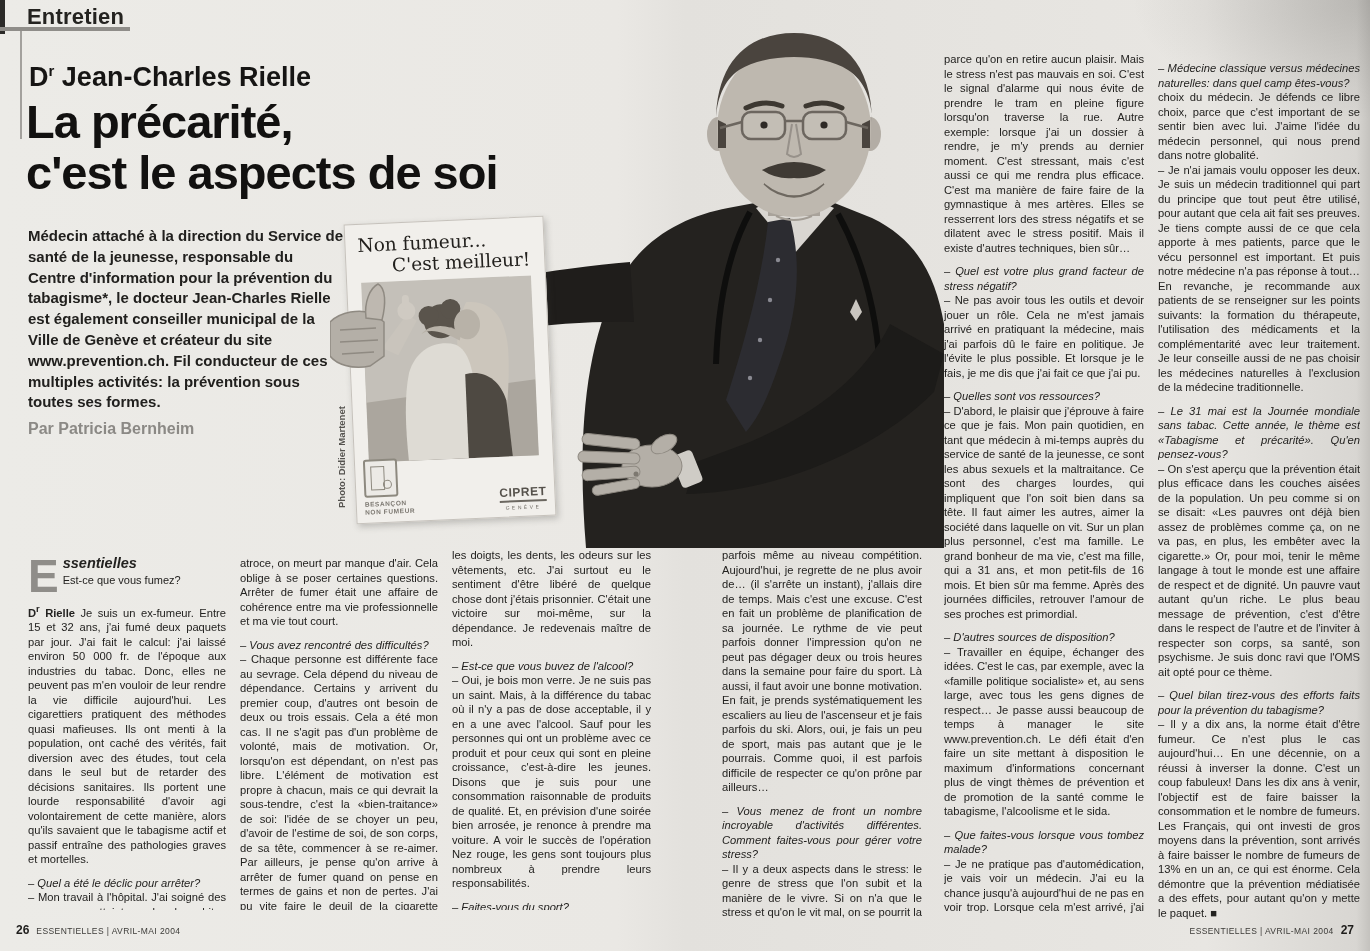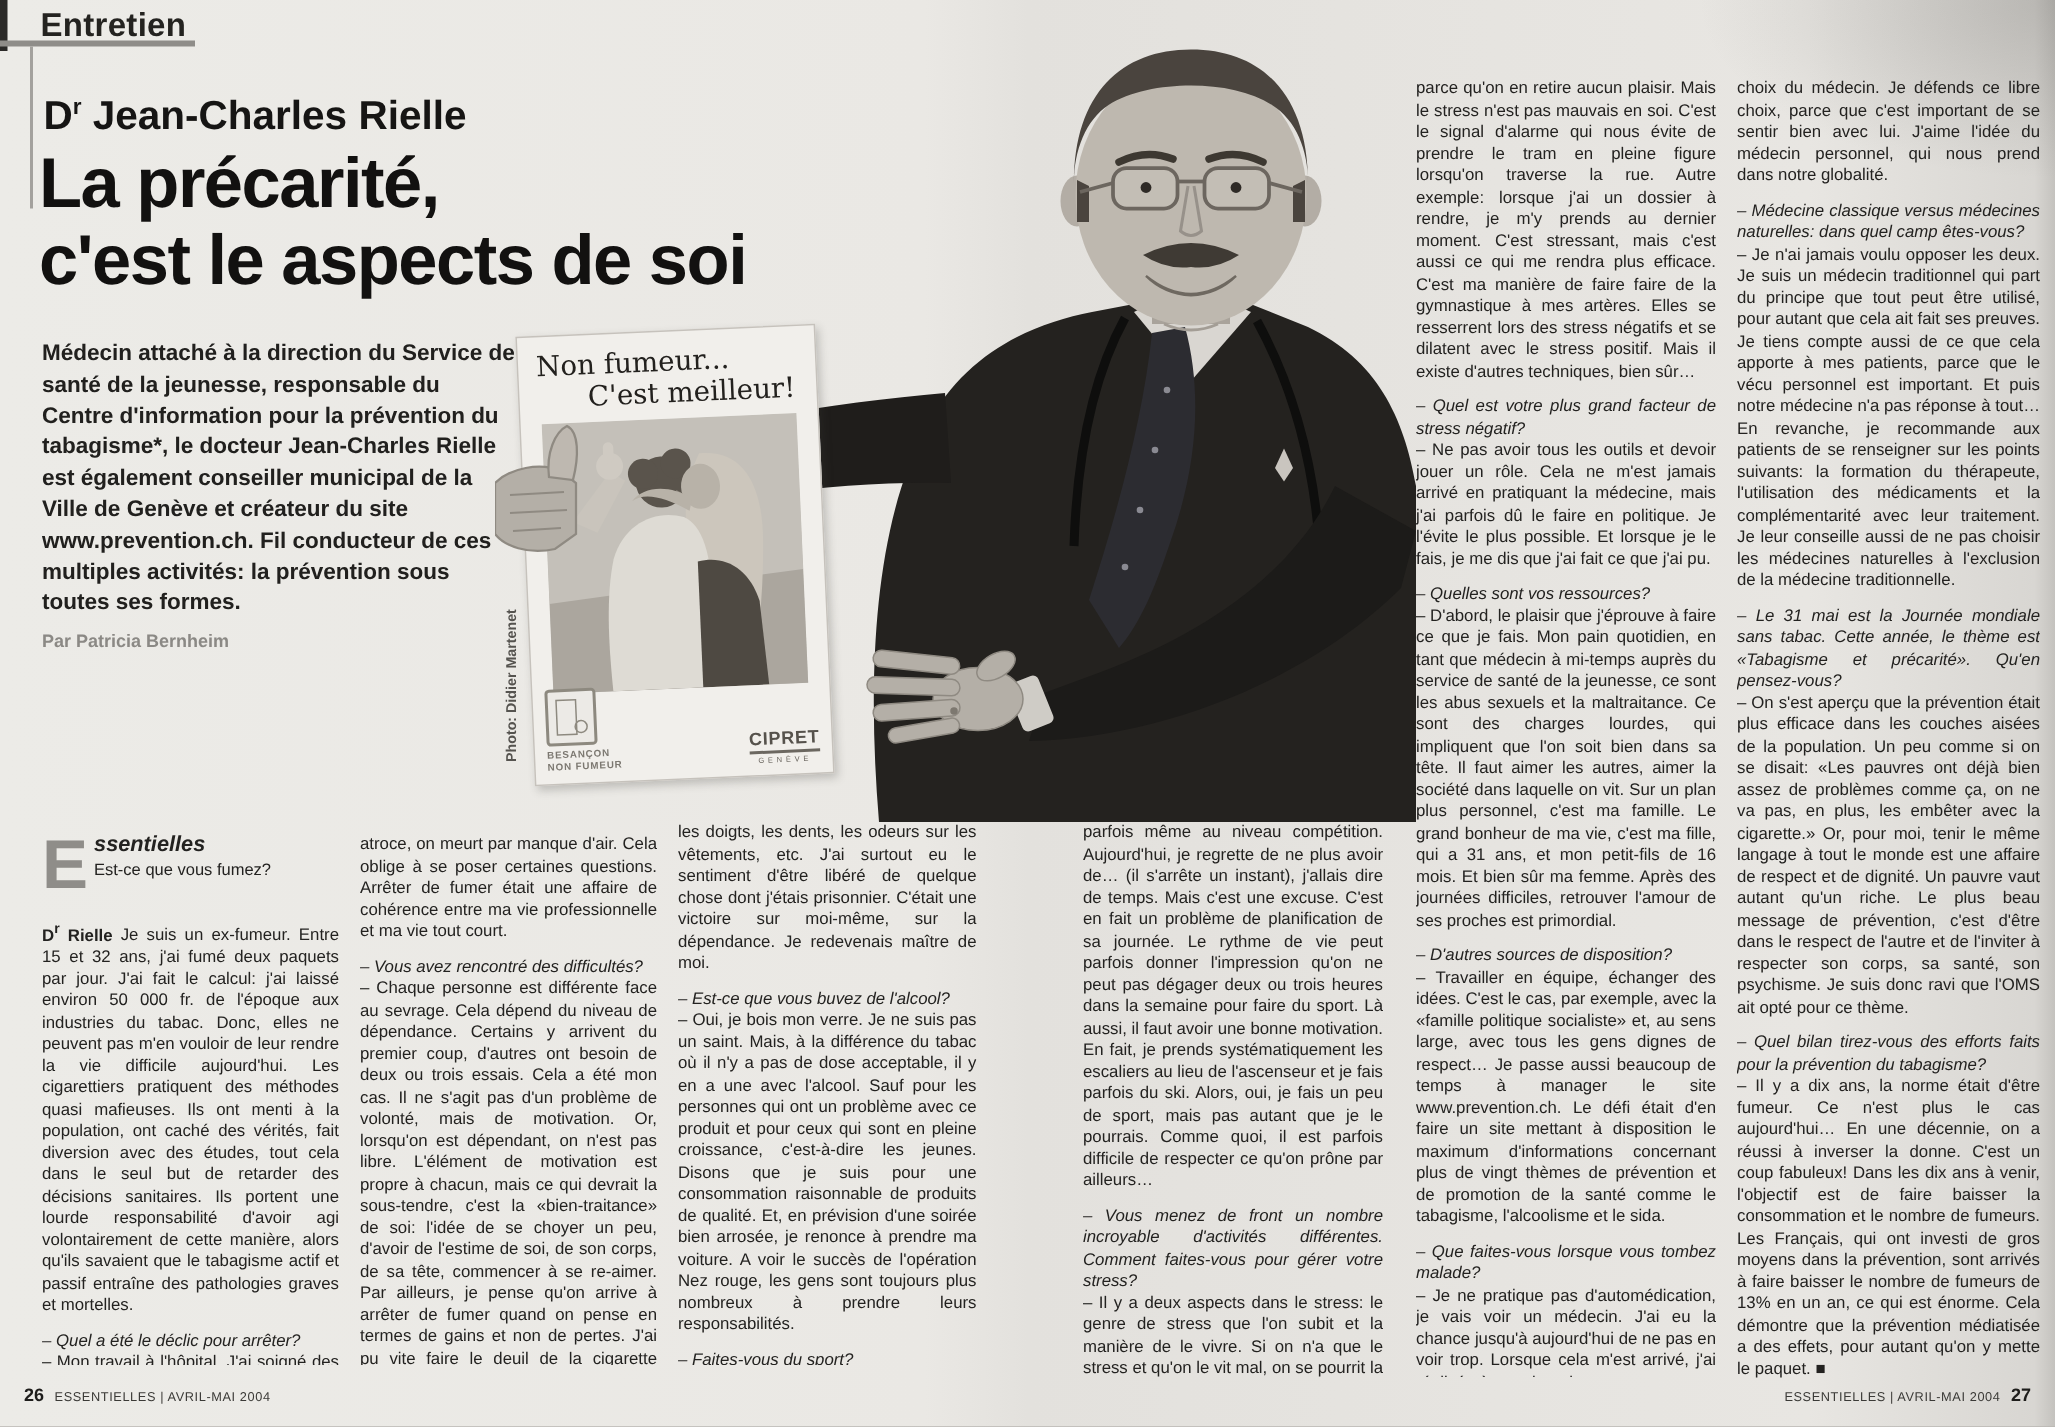--- a/index.html
+++ b/index.html
@@ -14,33 +14,33 @@
   
   .section-label{position:absolute;left:27px;top:4px;font-size:22px;font-weight:bold;letter-spacing:.2px;color:#242320;}
   .rule-h{position:absolute;left:0;top:27px;width:130px;height:4px;background:#8f8d89;}
   .rule-v{position:absolute;left:20px;top:31px;width:2px;height:108px;background:#a3a19d;}
   
   .kicker{position:absolute;left:29px;top:62px;margin:0;font-size:27px;font-weight:bold;color:#161514;}
   .kicker sup{font-size:15px;}
   .title{position:absolute;left:26px;top:96px;margin:0;font-size:47px;line-height:51px;font-weight:bold;letter-spacing:-1px;color:#121110;}
   .title .tl{display:block;}
   .lead{position:absolute;left:28px;top:226px;width:316px;margin:0;font-size:15px;line-height:20.8px;font-weight:bold;color:#21201e;}
-  .byline{position:absolute;left:28px;top:420px;margin:0;font-size:12px;font-weight:bold;color:#8b8985;}
+  .byline{position:absolute;left:28px;top:420px;margin:0;font-size:16px;font-weight:bold;color:#8b8985;}
   
   .col{position:absolute;font-size:11.2px;line-height:14.5px;text-align:justify;overflow:hidden;color:#232220;}
   .c1{left:28px;top:556px;width:198px;height:354px;}
   .c2{left:240px;top:556px;width:198px;height:354px;}
   .c3{left:452px;top:548px;width:199px;height:362px;}
   .c4{left:722px;top:548px;width:200px;height:372px;}
   .c5{left:944px;top:52px;width:200px;height:866px;}
   .c6{left:1158px;top:52px;width:202px;height:872px;}
   .para{margin:0;}
   .para.q{margin-top:9px;font-style:italic;}
   .lead-in{font-weight:bold;}
-  .first-para{margin-top:16px;}
+  .first-para{margin-top:6px;}
   
   .opener{display:flex;align-items:flex-start;}
   .dropcap{font-size:46px;line-height:40px;font-weight:bold;color:#8f8d89;margin-right:4px;}
   .opener-title{font-size:14.5px;font-weight:bold;font-style:italic;line-height:15px;}
   .opener-q{font-size:11px;margin-top:2px;}
   
   .photo{position:absolute;left:330px;top:20px;width:614px;height:528px;}
   .man{position:absolute;left:0;top:0;width:614px;height:528px;}
   .poster{
     position:absolute;left:20px;top:200px;width:198px;height:298px;
@@ -234,22 +234,22 @@
       <p class="para q">– Quel est votre plus grand facteur de stress négatif?</p>
       <p class="para a">– Ne pas avoir tous les outils et devoir jouer un rôle. Cela ne m'est jamais arrivé en pratiquant la médecine, mais j'ai parfois dû le faire en politique. Je l'évite le plus possible. Et lorsque je le fais, je me dis que j'ai fait ce que j'ai pu.</p>
       <p class="para q">– Quelles sont vos ressources?</p>
       <p class="para a">– D'abord, le plaisir que j'éprouve à faire ce que je fais. Mon pain quotidien, en tant que médecin à mi-temps auprès du service de santé de la jeunesse, ce sont les abus sexuels et la maltraitance. Ce sont des charges lourdes, qui impliquent que l'on soit bien dans sa tête. Il faut aimer les autres, aimer la société dans laquelle on vit. Sur un plan plus personnel, c'est ma famille. Le grand bonheur de ma vie, c'est ma fille, qui a 31 ans, et mon petit-fils de 16 mois. Et bien sûr ma femme. Après des journées difficiles, retrouver l'amour de ses proches est primordial.</p>
       <p class="para q">– D'autres sources de disposition?</p>
       <p class="para a">– Travailler en équipe, échanger des idées. C'est le cas, par exemple, avec la «famille politique socialiste» et, au sens large, avec tous les gens dignes de respect… Je passe aussi beaucoup de temps à manager le site www.prevention.ch. Le défi était d'en faire un site mettant à disposition le maximum d'informations concernant plus de vingt thèmes de prévention et de promotion de la santé comme le tabagisme, l'alcoolisme et le sida.</p>
       <p class="para q">– Que faites-vous lorsque vous tombez malade?</p>
       <p class="para a">– Je ne pratique pas d'automédication, je vais voir un médecin. J'ai eu la chance jusqu'à aujourd'hui de ne pas en voir trop. Lorsque cela m'est arrivé, j'ai réalisé à quel point nous sommes privilégiés: nous avons un large accès aux soins et le</p>
     </div>
   <div class="col c6">
+      <p class="para q">– Médecine classique versus médecines naturelles: dans quel camp êtes-vous?</p>
       <p class="para a">choix du médecin. Je défends ce libre choix, parce que c'est important de se sentir bien avec lui. J'aime l'idée du médecin personnel, qui nous prend dans notre globalité.</p>
-      <p class="para q">– Médecine classique versus médecines naturelles: dans quel camp êtes-vous?</p>
       <p class="para a">– Je n'ai jamais voulu opposer les deux. Je suis un médecin traditionnel qui part du principe que tout peut être utilisé, pour autant que cela ait fait ses preuves. Je tiens compte aussi de ce que cela apporte à mes patients, parce que le vécu personnel est important. Et puis notre médecine n'a pas réponse à tout… En revanche, je recommande aux patients de se renseigner sur les points suivants: la formation du thérapeute, l'utilisation des médicaments et la complémentarité avec leur traitement. Je leur conseille aussi de ne pas choisir les médecines naturelles à l'exclusion de la médecine traditionnelle.</p>
       <p class="para q">– Le 31 mai est la Journée mondiale sans tabac. Cette année, le thème est «Tabagisme et précarité». Qu'en pensez-vous?</p>
       <p class="para a">– On s'est aperçu que la prévention était plus efficace dans les couches aisées de la population. Un peu comme si on se disait: «Les pauvres ont déjà bien assez de problèmes comme ça, on ne va pas, en plus, les embêter avec la cigarette.» Or, pour moi, tenir le même langage à tout le monde est une affaire de respect et de dignité. Un pauvre vaut autant qu'un riche. Le plus beau message de prévention, c'est d'être dans le respect de l'autre et de l'inviter à respecter son corps, sa santé, son psychisme. Je suis donc ravi que l'OMS ait opté pour ce thème.</p>
       <p class="para q">– Quel bilan tirez-vous des efforts faits pour la prévention du tabagisme?</p>
       <p class="para a">– Il y a dix ans, la norme était d'être fumeur. Ce n'est plus le cas aujourd'hui… En une décennie, on a réussi à inverser la donne. C'est un coup fabuleux! Dans les dix ans à venir, l'objectif est de faire baisser la consommation et le nombre de fumeurs. Les Français, qui ont investi de gros moyens dans la prévention, sont arrivés à faire baisser le nombre de fumeurs de 13% en un an, ce qui est énorme. Cela démontre que la prévention médiatisée a des effets, pour autant qu'on y mette le paquet. ■</p>
     </div>
 
   <div class="folio folio-left">
     <b class="pg">26</b>
     <span class="mag">Essentielles | avril-mai 2004</span>

